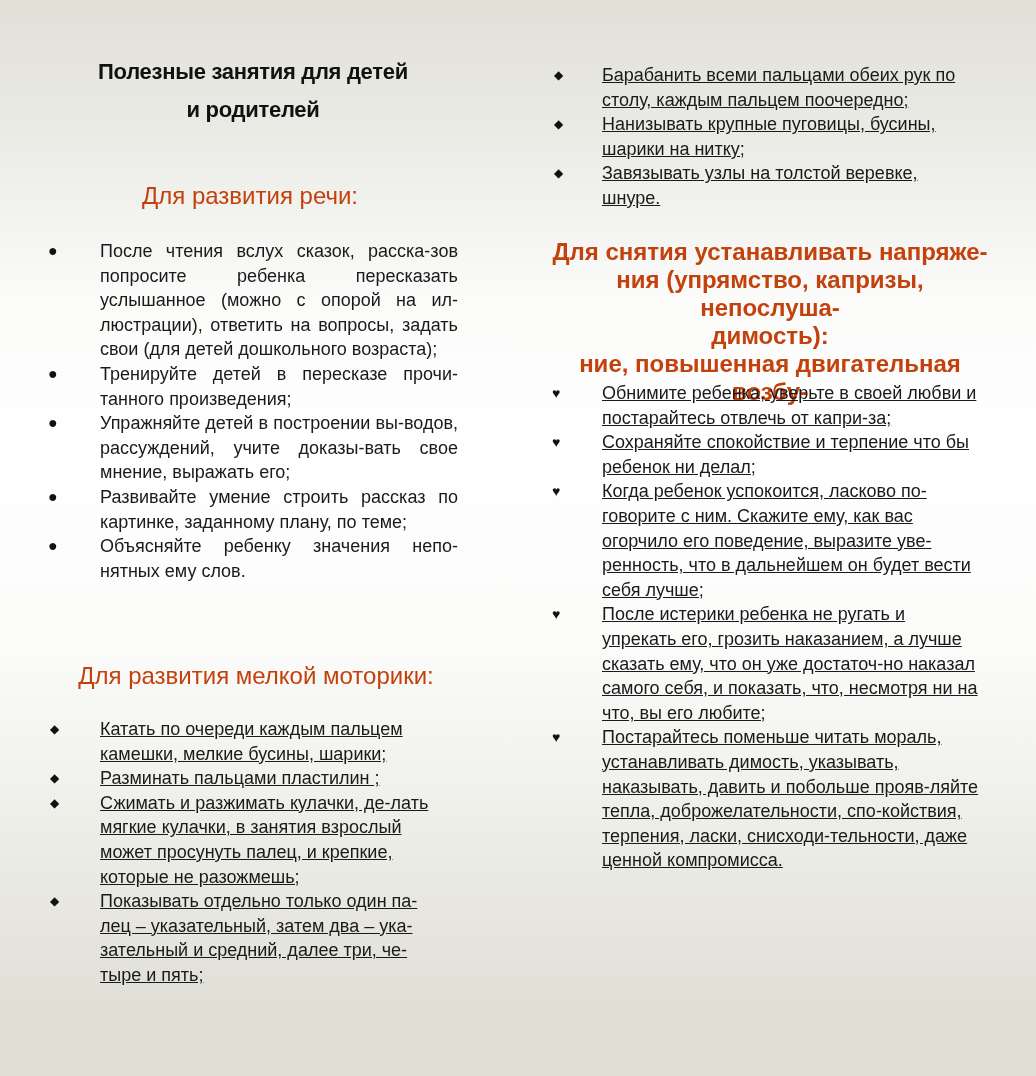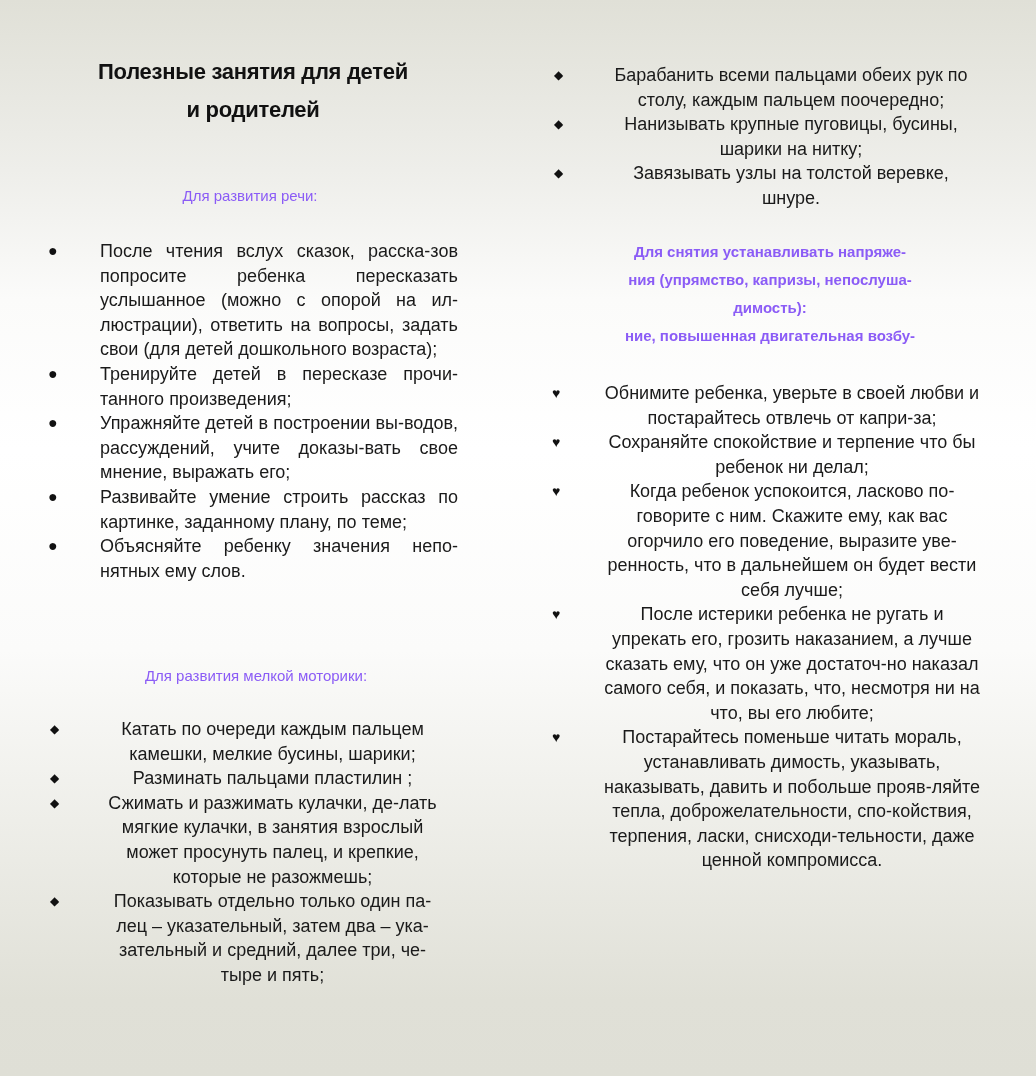--- a/index.html
+++ b/index.html
@@ -8,42 +8,42 @@
     background: linear-gradient(to bottom, #e0e0d7 0px, #eeeeea 170px, #fbfbfa 300px, #ffffff 450px, #fbfbfa 650px, #ebebe5 860px, #e0e0d7 1000px, #dfdfd6 1076px);
     font-family: "Liberation Sans", sans-serif;
     color:#111;
   }
   .title {
     position:absolute; left:40px; width:426px; top:53px;
     text-align:center; font-weight:bold; font-size:22px; line-height:38px; color:#111;
     letter-spacing:-0.3px;
   }
   .section-head {
-    position:absolute; text-align:center; color:#8b5cf6;
-    font-size:15px; line-height:26px;
+    position:absolute; text-align:center; color:#c2410c;
+    font-size:24px; line-height:26px;
   }
   .section-head.bold { font-weight:bold; }
   .list {
     position:absolute; margin:0; padding:0; list-style:none;
     font-size:18px; line-height:24.6px; color:#1a1a1a;
   }
   .list li { position:relative; padding-left:0; }
   .list .bullet {
     position:absolute; font-size:12px; line-height:24.6px; color:#111;
   }
   .list .text { display:block; text-align:justify; }
   #left-speech { left:100px; top:239px; width:358px; }
   #left-speech .bullet { left:-52px; font-size:16px; }
   #left-motor { left:100px; top:717px; width:345px; }
   #left-motor .bullet { left:-50px; }
   #right-motor { left:602px; top:63px; width:378px; }
   #right-motor .bullet { left:-48px; }
   #right-emotion { left:602px; top:381px; width:380px; }
   #right-emotion .bullet { left:-50px; font-size:14px; }
-  .list .text.left-align { text-align:center; }
+  .list .text.left-align { text-align:left;text-decoration:underline; }
 </style>
 </head>
 <body>
 
 <div class="title">
   <div>Полезные занятия для детей</div>
   <div>и родителей</div>
 </div>
 
 <div class="section-head" style="left:40px; width:420px; top:183px;">Для развития речи:</div>

